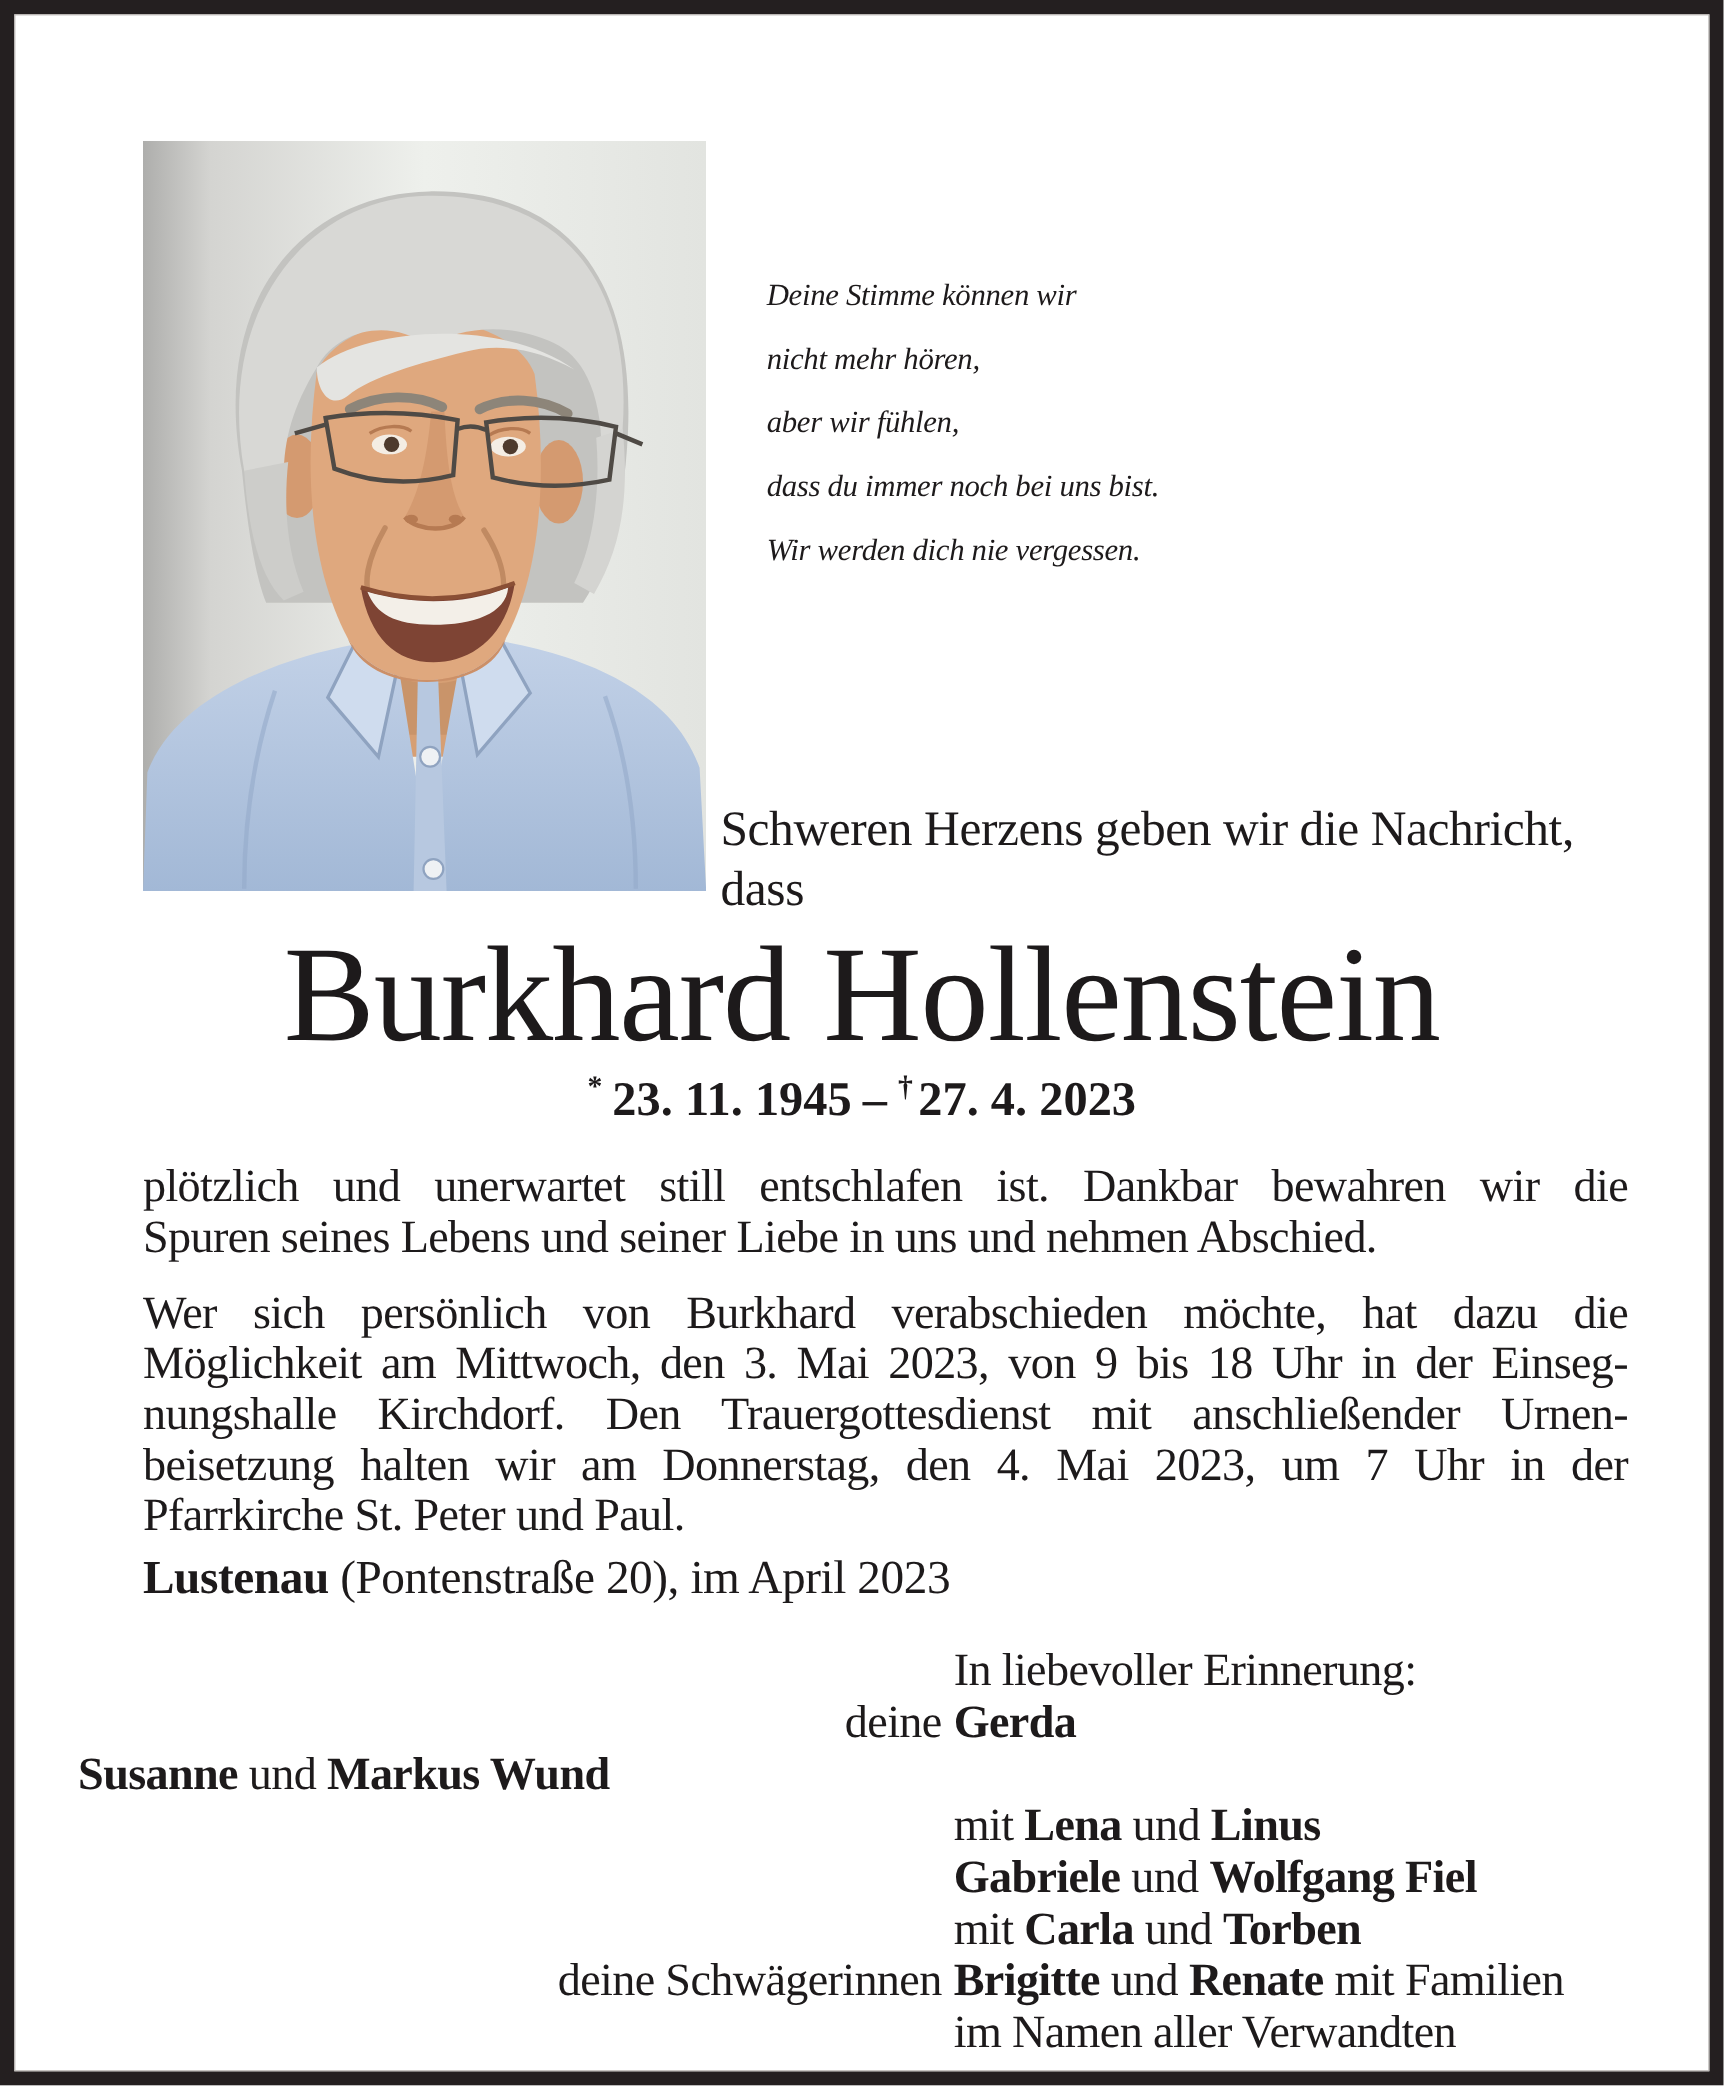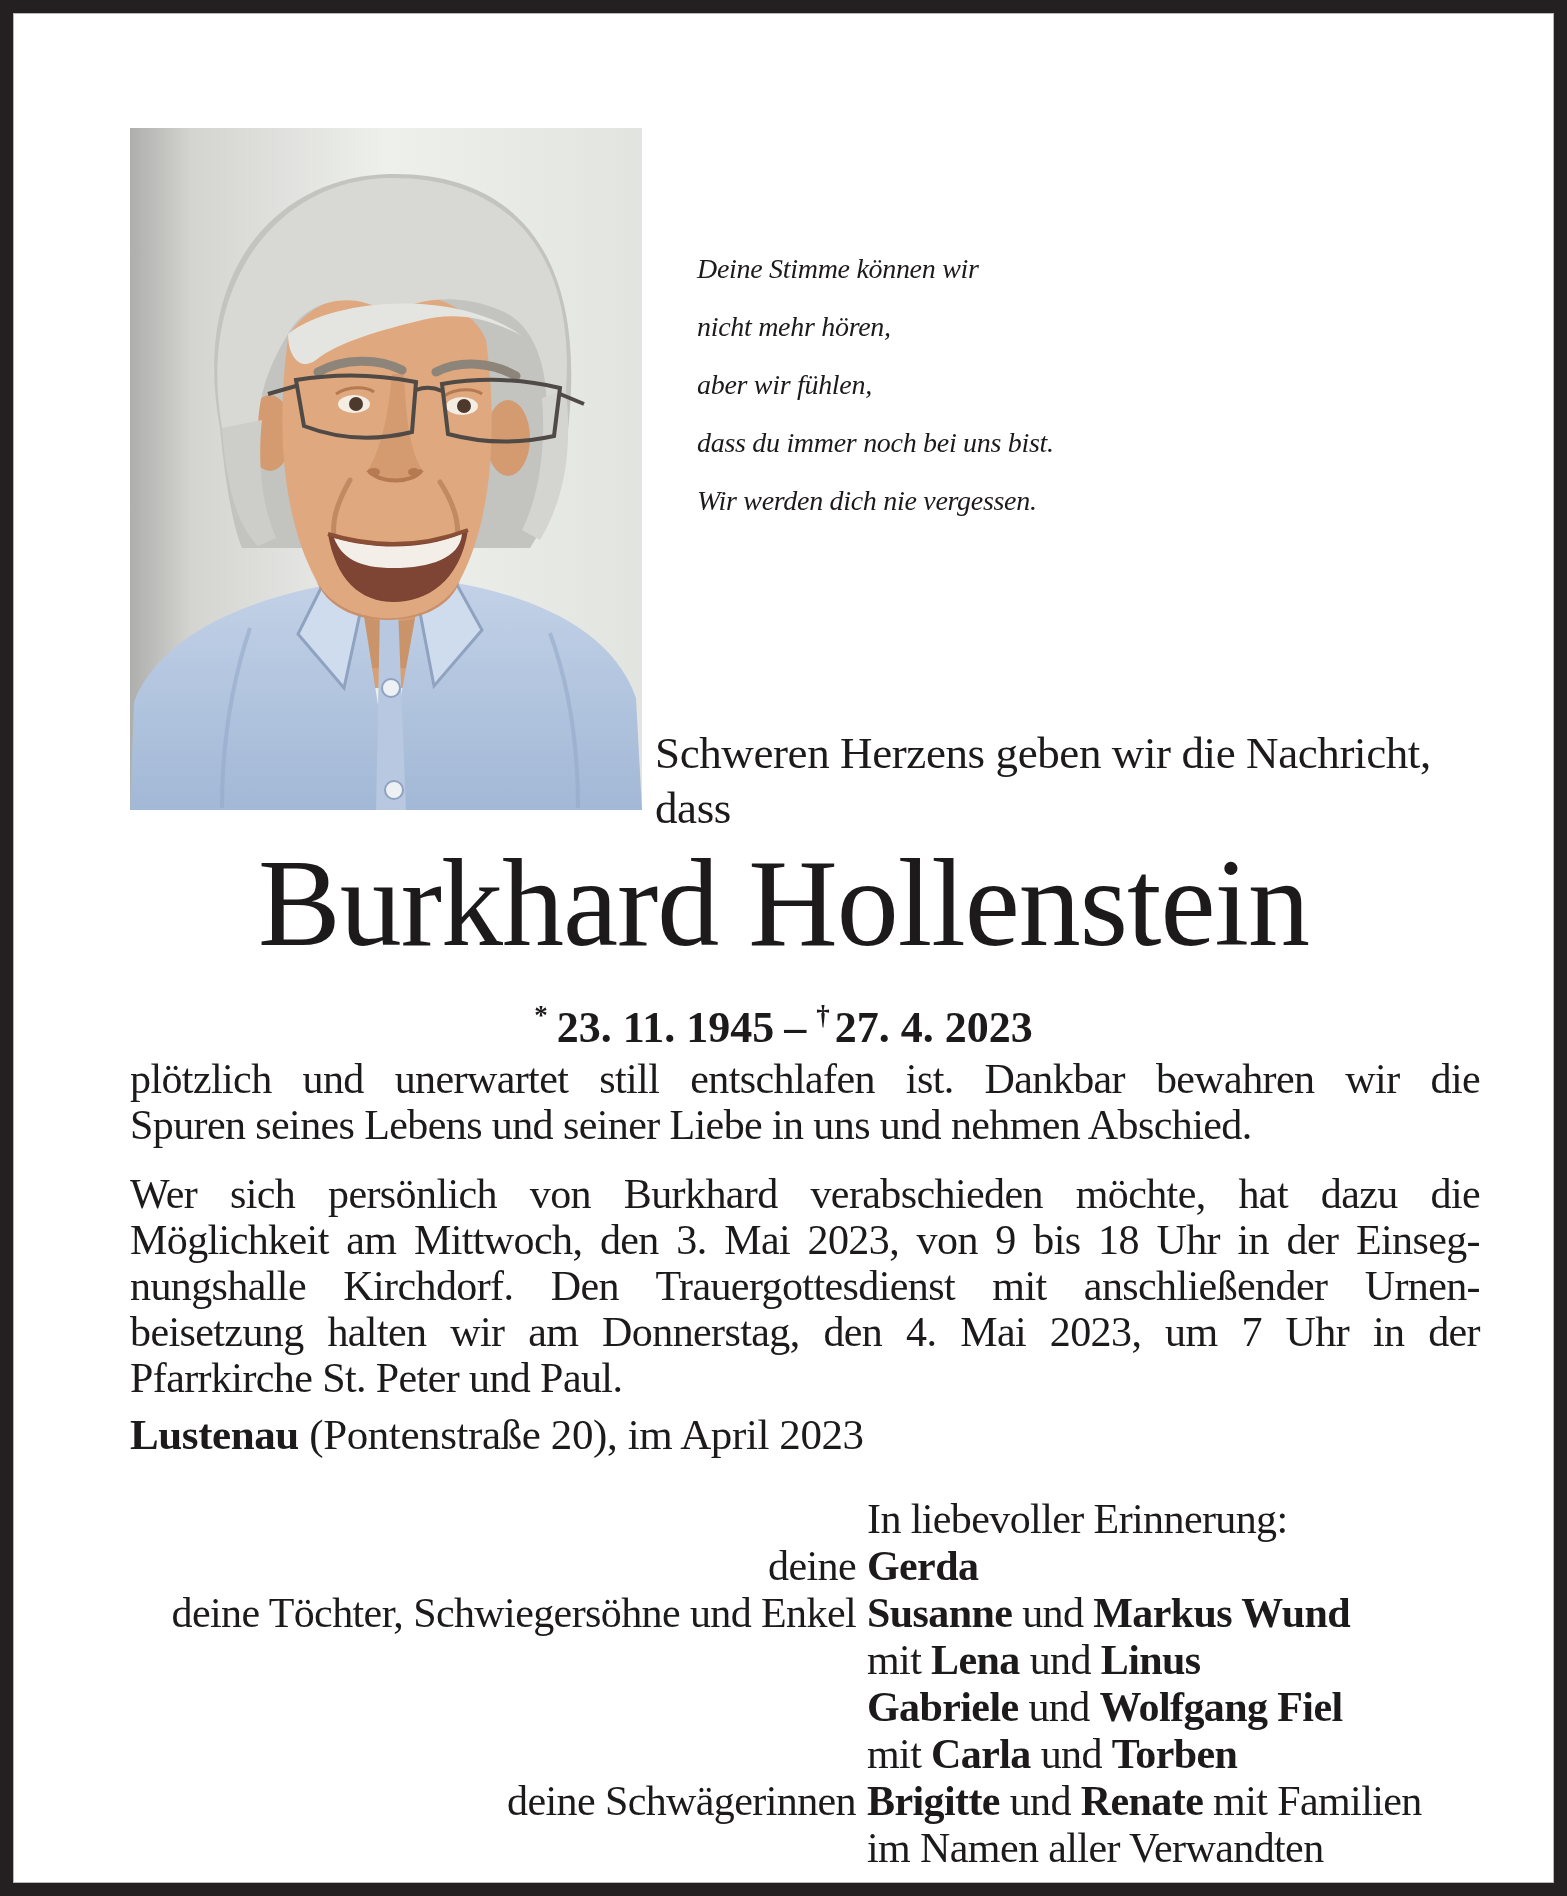--- a/index.html
+++ b/index.html
@@ -19,21 +19,21 @@
   .photo svg{display:block;width:100%;height:100%;}
 
   .poem{position:absolute;left:697px;top:240px;font-size:28px;line-height:58px;font-style:italic;letter-spacing:-0.3px;}
 
   .intro{position:absolute;left:655px;top:726px;font-size:45px;line-height:55px;letter-spacing:-0.4px;}
 
   .name{position:absolute;left:0;width:100%;top:836px;text-align:center;
         font-size:124px;line-height:1.1;letter-spacing:-1px;font-weight:400;}
 
   .dates{position:absolute;left:0;width:100%;top:972px;text-align:center;
-         font-size:44px;font-weight:bold;letter-spacing:0;margin-top:28px;}
+         font-size:44px;font-weight:bold;letter-spacing:0;}
   .dates .sym{font-size:27px;vertical-align:18px;}
   .dates .sep{margin:0 10px;}
   .dates .sym-b{margin-right:9px;}
   .dates .sym-d{margin-right:5px;}
 
   .para{position:absolute;left:130px;width:1350px;font-size:42px;line-height:46px;letter-spacing:-0.6px;}
   .p1{top:1056px;}
   .p2{top:1171px;}
   .jline{text-align:justify;text-align-last:justify;}
   .jlast{text-align-last:left;}
@@ -155,21 +155,20 @@
 <div class="mourners">
     <div class="mrow">
       <div class="mleft"></div>
       <div class="mright"><span>In liebevoller Erinnerung:</span></div>
     </div>
     <div class="mrow">
       <div class="mleft">deine</div>
       <div class="mright"><span class="b">Gerda</span></div>
     </div>
     <div class="mrow">
-      <div class="mleft">deine Töchter, Schwiegersöhne und Enkel</div>
       <div class="mright"><span class="b">Susanne</span><span> und </span><span class="b">Markus Wund</span></div>
     </div>
     <div class="mrow">
       <div class="mleft"></div>
       <div class="mright"><span>mit </span><span class="b">Lena</span><span> und </span><span class="b">Linus</span></div>
     </div>
     <div class="mrow">
       <div class="mleft"></div>
       <div class="mright"><span class="b">Gabriele</span><span> und </span><span class="b">Wolfgang Fiel</span></div>
     </div>

